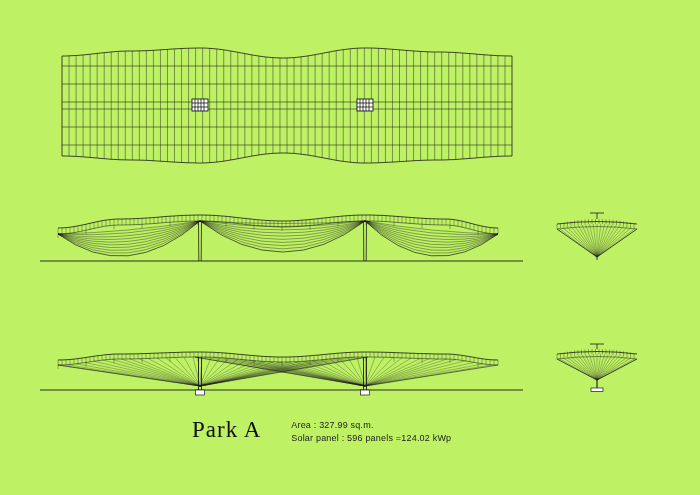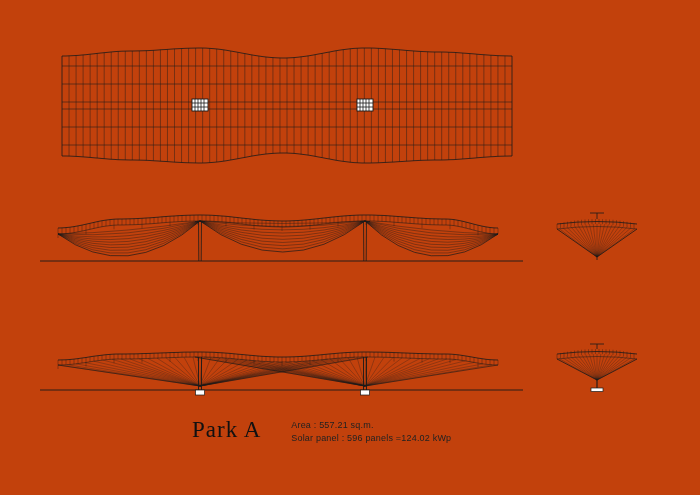--- a/index.html
+++ b/index.html
@@ -1,19 +1,19 @@
 <!DOCTYPE html>
 <html><head>
 <meta charset="utf-8">
 <style>
   html,body{margin:0;padding:0;background:#ffffff;}
   .sheet{
     position:relative;
     width:700px;height:495px;
-    background:#c2410c;
+    background:#bef264;
     overflow:hidden;
     font-family:"Liberation Sans", sans-serif;
   }
   svg{position:absolute;left:0;top:0;}
   .titleblock{
     position:absolute;
     left:192px;top:418px;
     display:flex;
     align-items:flex-start;
   }
@@ -580,18 +580,18 @@
         <line x1="597" y1="380" x2="597" y2="388" stroke="#1a1a1a" stroke-width="1.1"></line>
         <rect x="591" y="388" width="12" height="3.5" fill="#fff" stroke="#1a1a1a" stroke-width="0.7"></rect>
         <line x1="597" y1="349" x2="597" y2="344" stroke="#1a1a1a" stroke-width="0.8"></line>
         <line x1="590" y1="344" x2="604" y2="344" stroke="#1a1a1a" stroke-width="0.8"></line>
       </g>
   </svg>
 
   <div class="titleblock">
     <div class="park-title">Park A</div>
     <div class="specs">
-      <div>Area : 557.21 sq.m.</div>
+      <div>Area : 327.99 sq.m.</div>
       <div>Solar panel : 596 panels =124.02 kWp</div>
     </div>
   </div>
 
 </div>
 
 </body></html>

